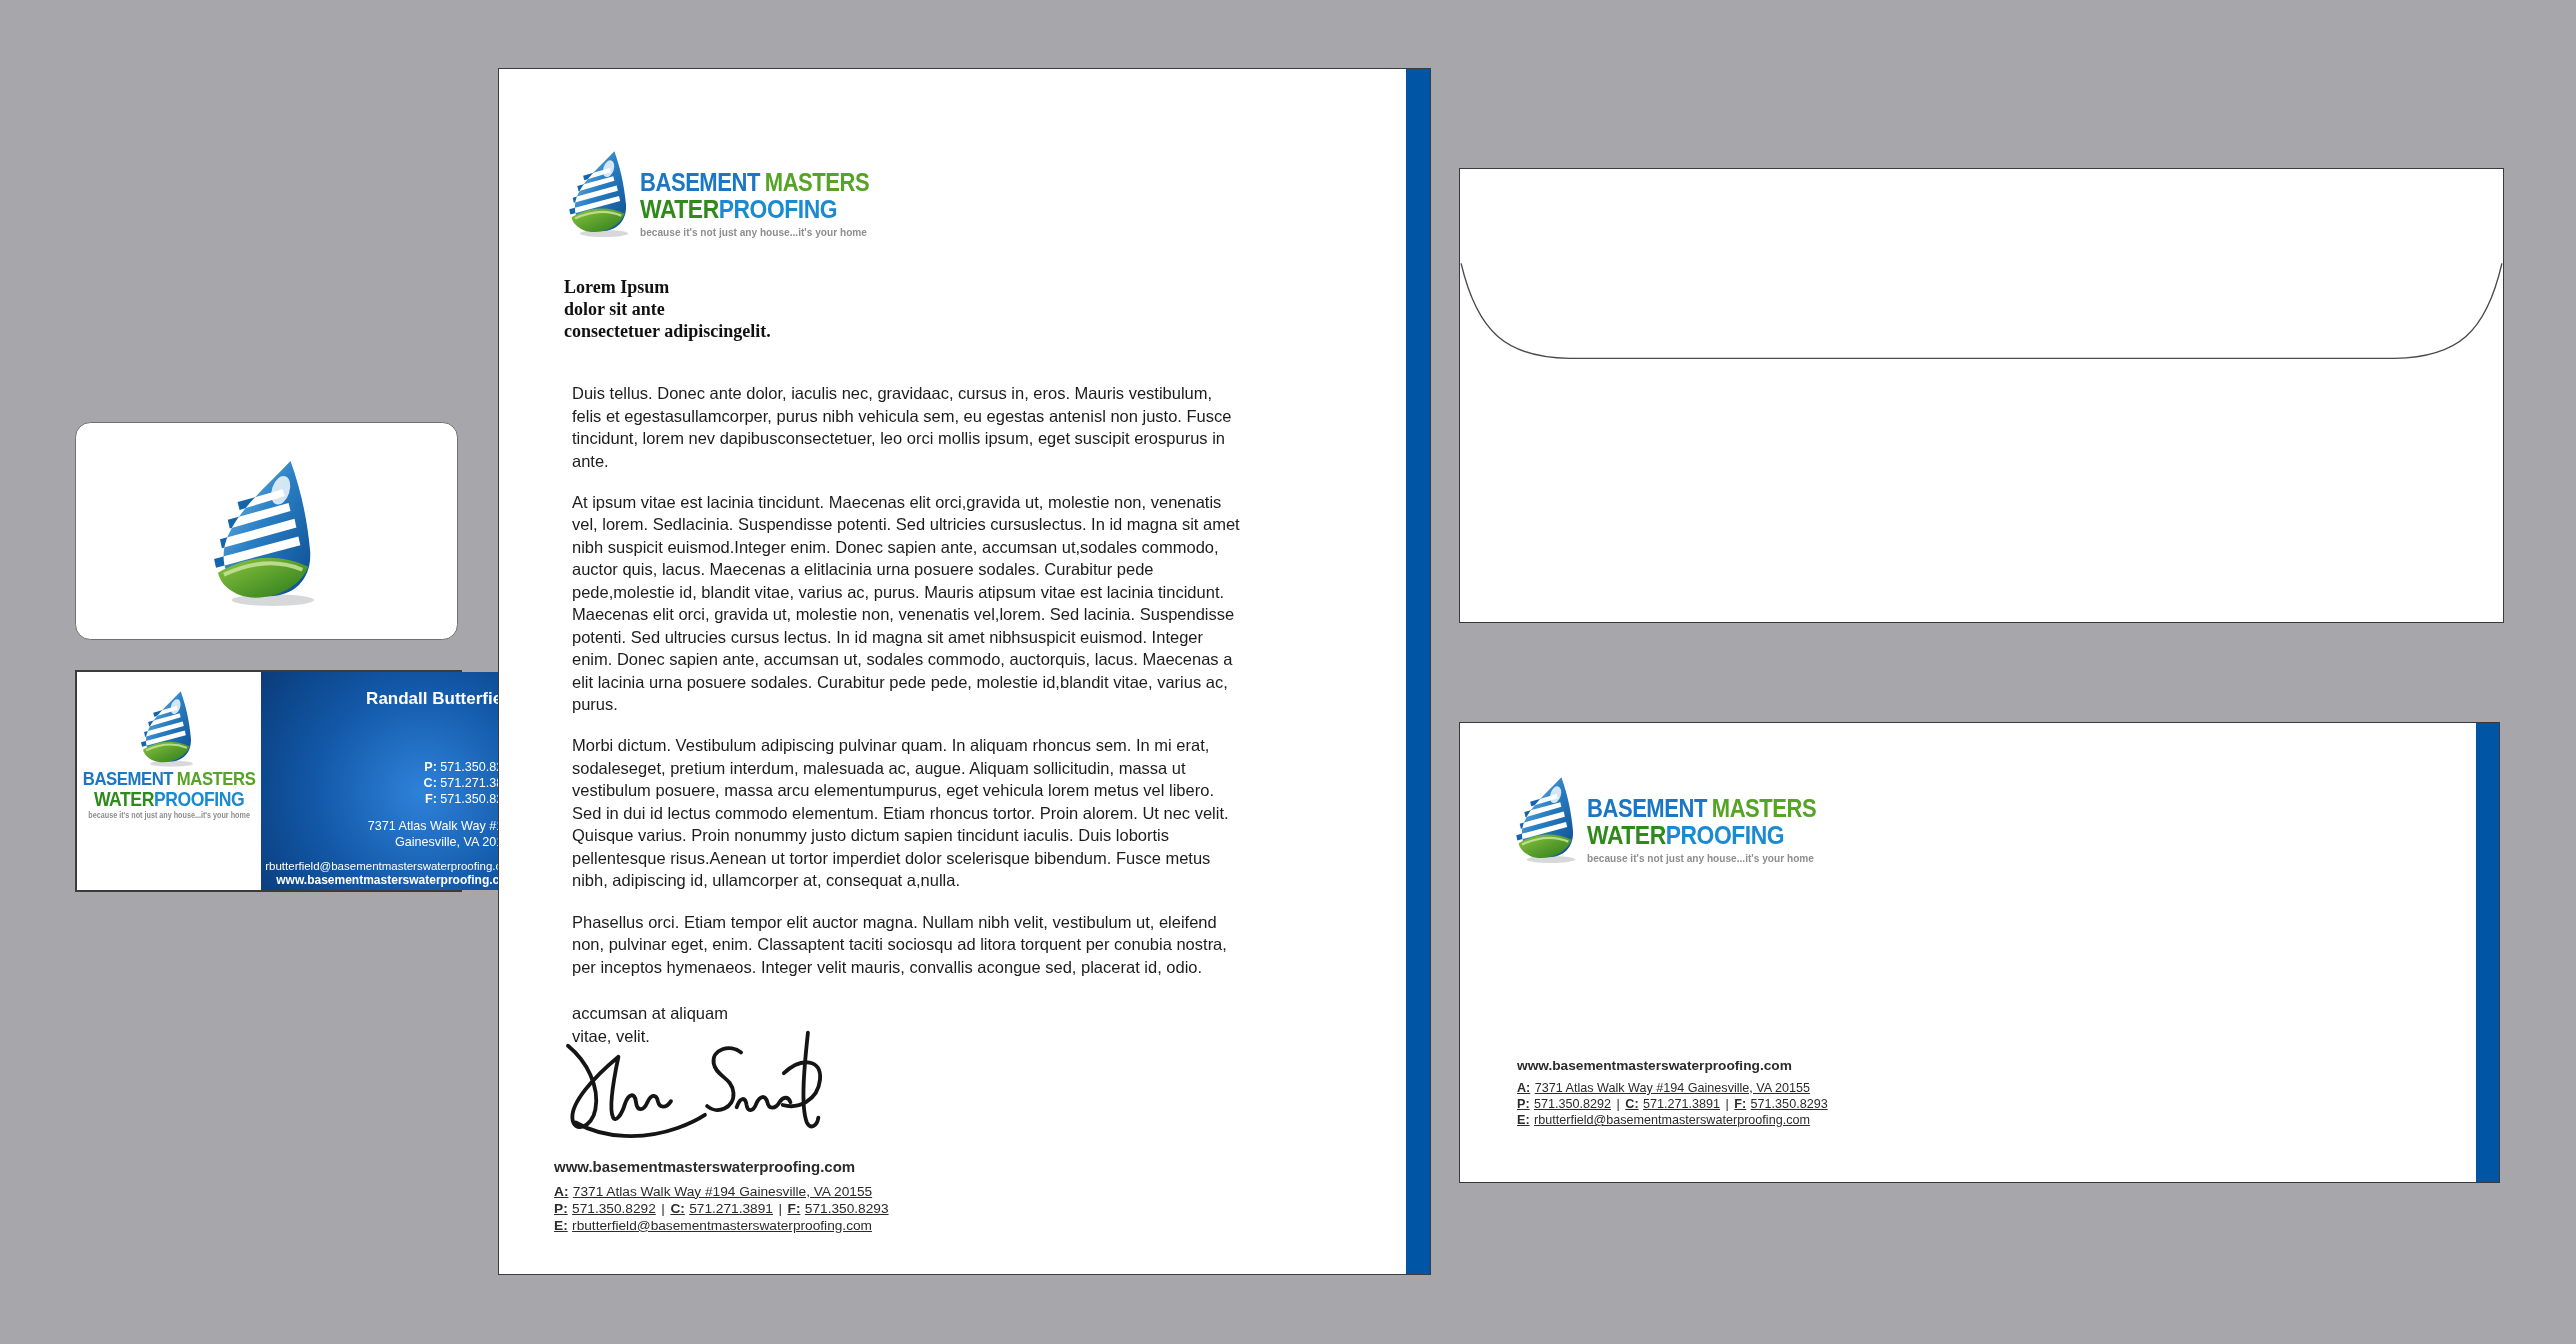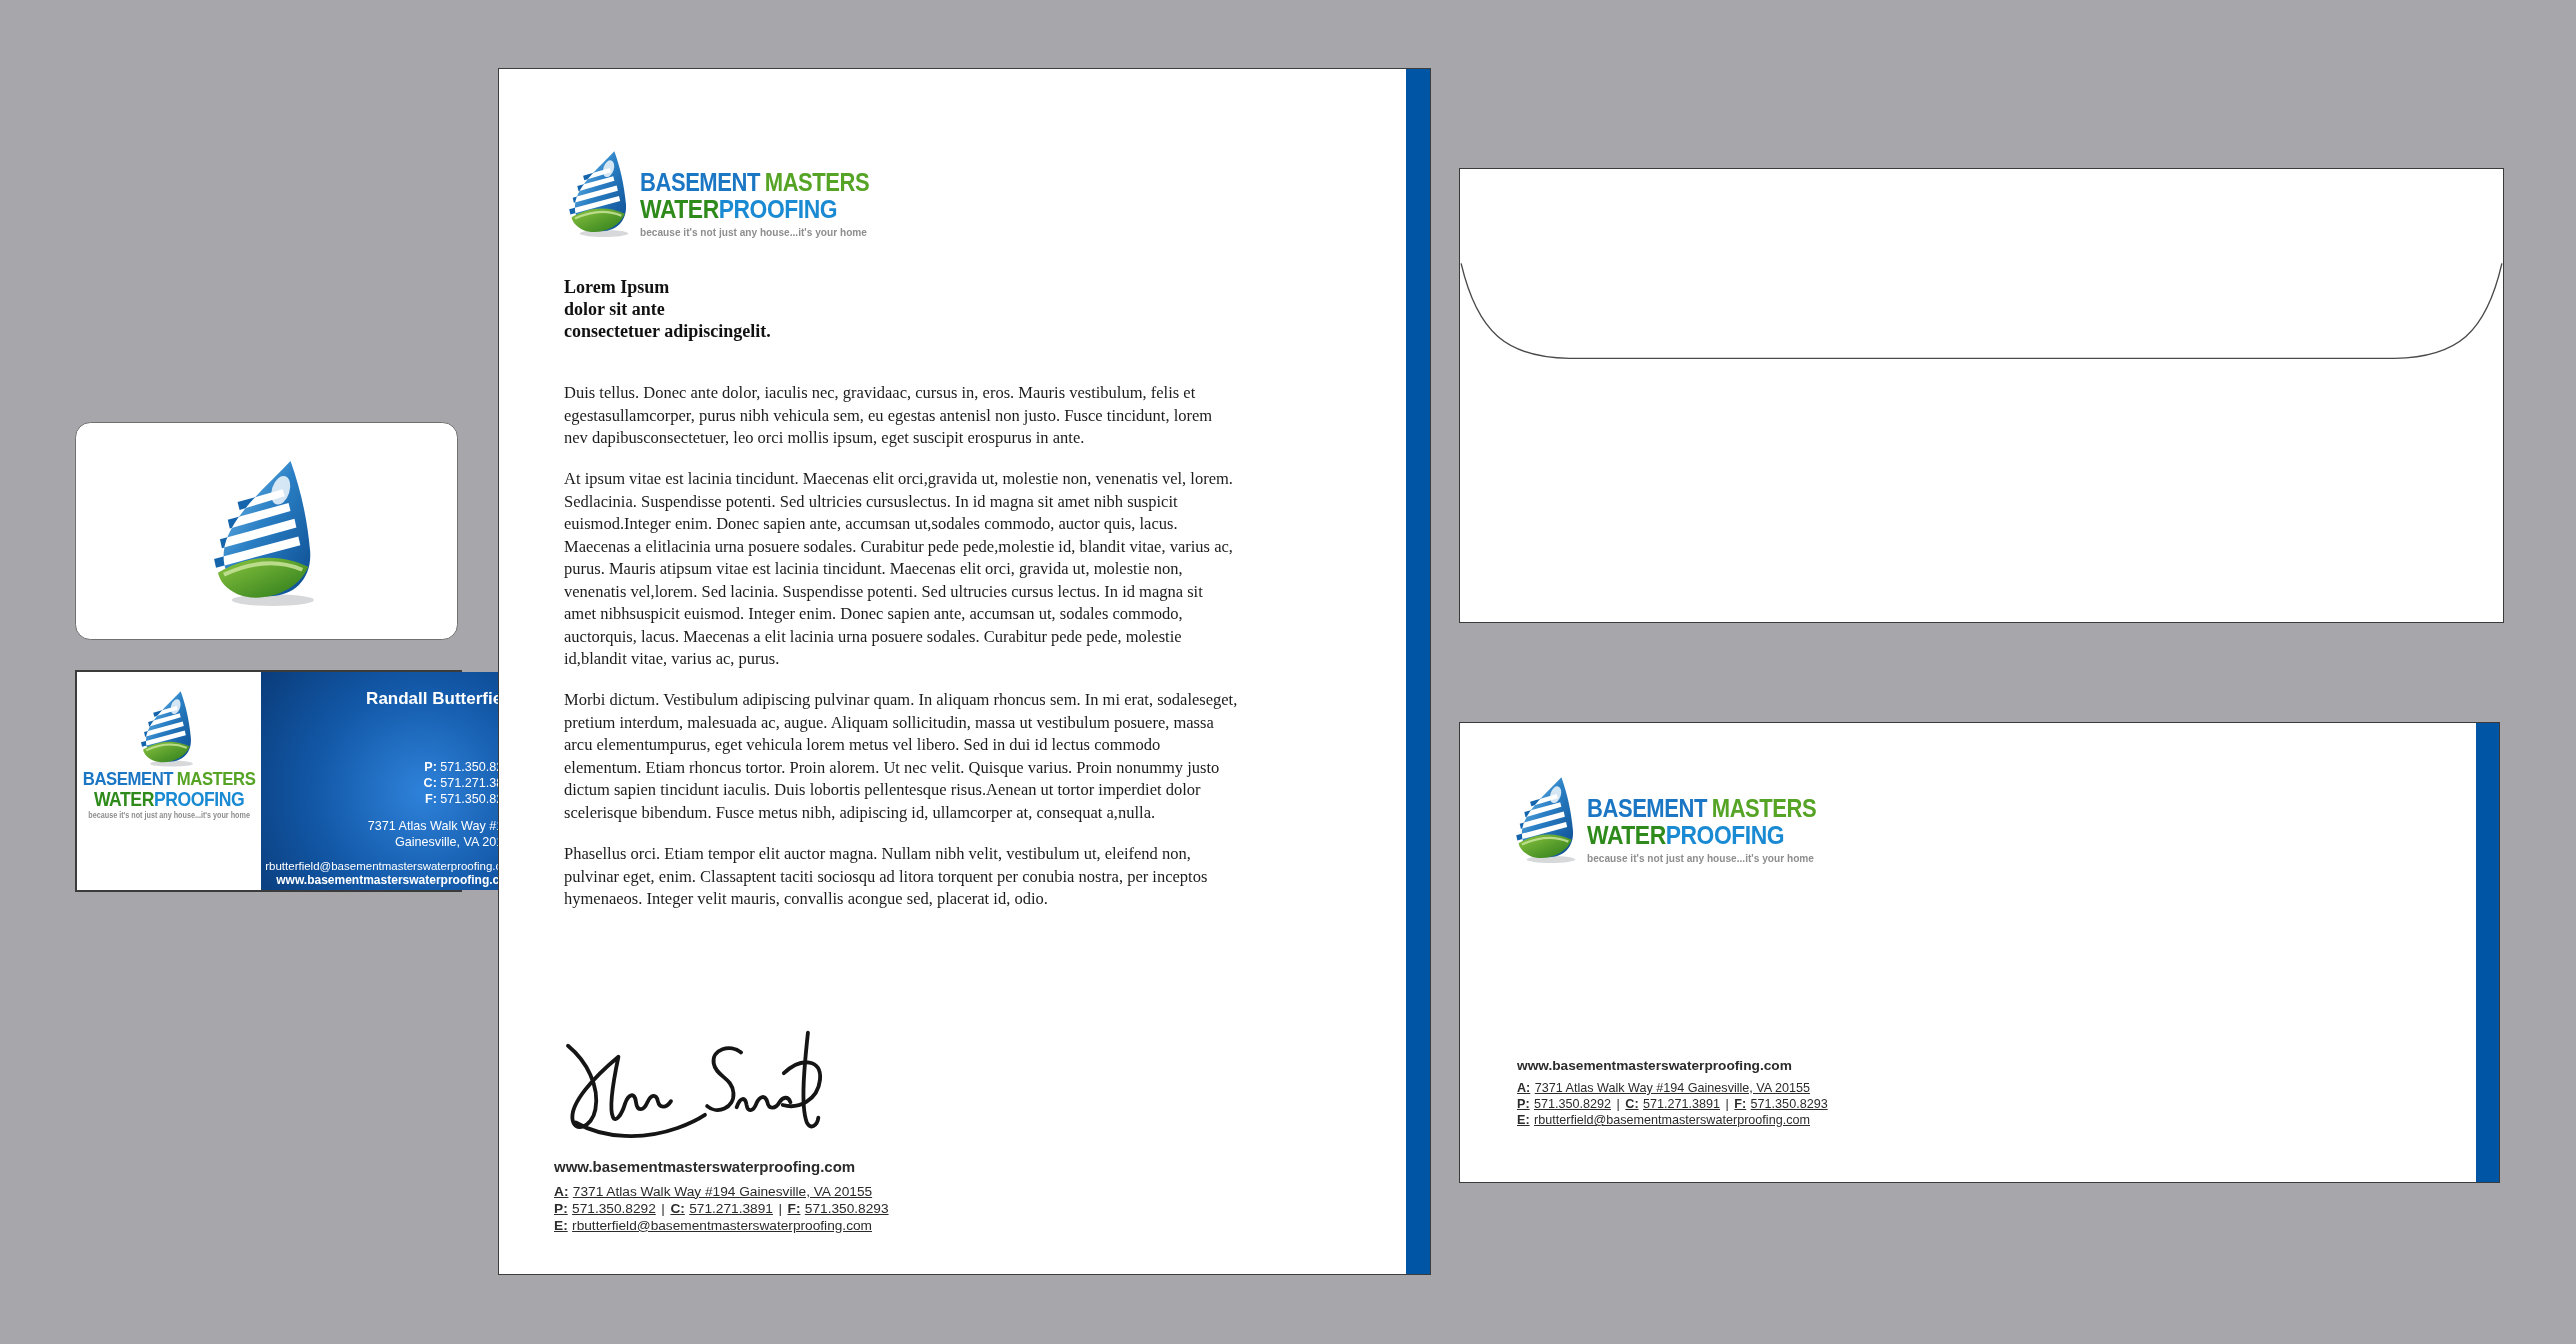--- a/index.html
+++ b/index.html
@@ -20,21 +20,21 @@
   .w3{color:#2e8a1a;} .w4{color:#1a8ad2;}
   .tag{font-weight:bold;color:#8e8e8e;letter-spacing:0;}
 
   
   .letter{position:absolute;left:498px;top:68px;width:933px;height:1207px;background:#ffffff;
           border:1.6px solid #3c3c3c;box-sizing:border-box;}
   .letter-stripe{position:absolute;right:0;top:0;width:23.6px;height:100%;background:#0055a5;}
   .lh-logo{position:absolute;left:69px;top:80px;}
   .lh-heading{position:absolute;left:65px;top:207px;font-family:"Liberation Serif",serif;
               font-weight:bold;font-size:18px;line-height:22px;color:#111;}
-  .lh-body{position:absolute;left:65px;top:313px;width:674px;font-family:Liberation Serif, serif;
+  .lh-body{position:absolute;left:73px;top:313px;width:674px;font-family:Liberation Sans, sans-serif;
            font-size:16.5px;line-height:22.5px;color:#1c1c1c;}
   .lh-body p{margin:0 0 18.7px 0;}
   .lh-closing{margin-top:24px;}
   .lh-signature{position:absolute;left:61px;top:956px;width:291px;height:126px;}
   .lh-footer{position:absolute;left:55px;top:1089px;color:#2b2b2b;}
   .f-www{font-size:15px;font-weight:bold;margin-bottom:7.7px;}
   .fline{font-size:13.7px;line-height:17px;text-decoration:underline;}
   .fline b{font-weight:bold;margin-right:4.4px;}
   .sep{margin:0 5.5px;}
 
@@ -170,20 +170,24 @@
       <div>Lorem Ipsum</div>
       <div>dolor sit ante</div>
       <div>consectetuer adipiscingelit.</div>
     </div>
 
     <div class="lh-body">
       <p>Duis tellus. Donec ante dolor, iaculis nec, gravidaac, cursus in, eros. Mauris vestibulum, felis et egestasullamcorper, purus nibh vehicula sem, eu egestas antenisl non justo. Fusce tincidunt, lorem nev dapibusconsectetuer, leo orci mollis ipsum, eget suscipit erospurus in ante.</p>
       <p>At ipsum vitae est lacinia tincidunt. Maecenas elit orci,gravida ut, molestie non, venenatis vel, lorem. Sedlacinia. Suspendisse potenti. Sed ultricies cursuslectus. In id magna sit amet nibh suspicit euismod.Integer enim. Donec sapien ante, accumsan ut,sodales commodo, auctor quis, lacus. Maecenas a elitlacinia urna posuere sodales. Curabitur pede pede,molestie id, blandit vitae, varius ac, purus. Mauris atipsum vitae est lacinia tincidunt. Maecenas elit orci, gravida ut, molestie non, venenatis vel,lorem. Sed lacinia. Suspendisse potenti. Sed ultrucies cursus lectus. In id magna sit amet nibhsuspicit euismod. Integer enim. Donec sapien ante, accumsan ut, sodales commodo, auctorquis, lacus. Maecenas a elit lacinia urna posuere sodales. Curabitur pede pede, molestie id,blandit vitae, varius ac, purus.</p>
       <p>Morbi dictum. Vestibulum adipiscing pulvinar quam. In aliquam rhoncus sem. In mi erat, sodaleseget, pretium interdum, malesuada ac, augue. Aliquam sollicitudin, massa ut vestibulum posuere, massa arcu elementumpurus, eget vehicula lorem metus vel libero. Sed in dui id lectus commodo elementum. Etiam rhoncus tortor. Proin alorem. Ut nec velit. Quisque varius. Proin nonummy justo dictum sapien tincidunt iaculis. Duis lobortis pellentesque risus.Aenean ut tortor imperdiet dolor scelerisque bibendum. Fusce metus nibh, adipiscing id, ullamcorper at, consequat a,nulla.</p>
       <p>Phasellus orci. Etiam tempor elit auctor magna. Nullam nibh velit, vestibulum ut, eleifend non, pulvinar eget, enim. Classaptent taciti sociosqu ad litora torquent per conubia nostra, per inceptos hymenaeos. Integer velit mauris, convallis acongue sed, placerat id, odio.</p>
+      <div class="lh-closing">
+        <div>accumsan at aliquam</div>
+        <div>vitae, velit.</div>
+      </div>
     </div>
 
     <svg class="lh-signature" viewBox="0 0 530 230">
       <g stroke="#151515" stroke-width="7" fill="none" stroke-linecap="round" stroke-linejoin="round">
         <path d="M14,38 C48,66 72,112 64,154 C58,188 24,198 22,170 C20,142 58,98 106,58 C98,96 88,150 96,168 C101,179 112,164 118,144 C124,126 136,122 138,140 C140,157 151,159 159,141 C165,128 175,124 178,139 C181,152 193,153 202,139"></path>
         <path d="M28,178 C80,208 152,210 214,188 C236,180 252,172 264,164"></path>
         <path d="M330,50 C310,34 276,44 280,70 C284,94 314,96 316,124 C318,152 286,164 268,148"></path>
         <path d="M322,150 C328,132 338,130 340,146 C342,159 352,159 358,143 C364,129 374,127 378,141 C380,153 392,155 400,141 C406,131 416,129 420,141"></path>
         <path d="M452,14 C446,70 438,148 450,178 C456,191 469,185 471,169"></path>
         <path d="M408,88 C440,58 478,62 474,100 C470,138 434,154 406,146"></path>

